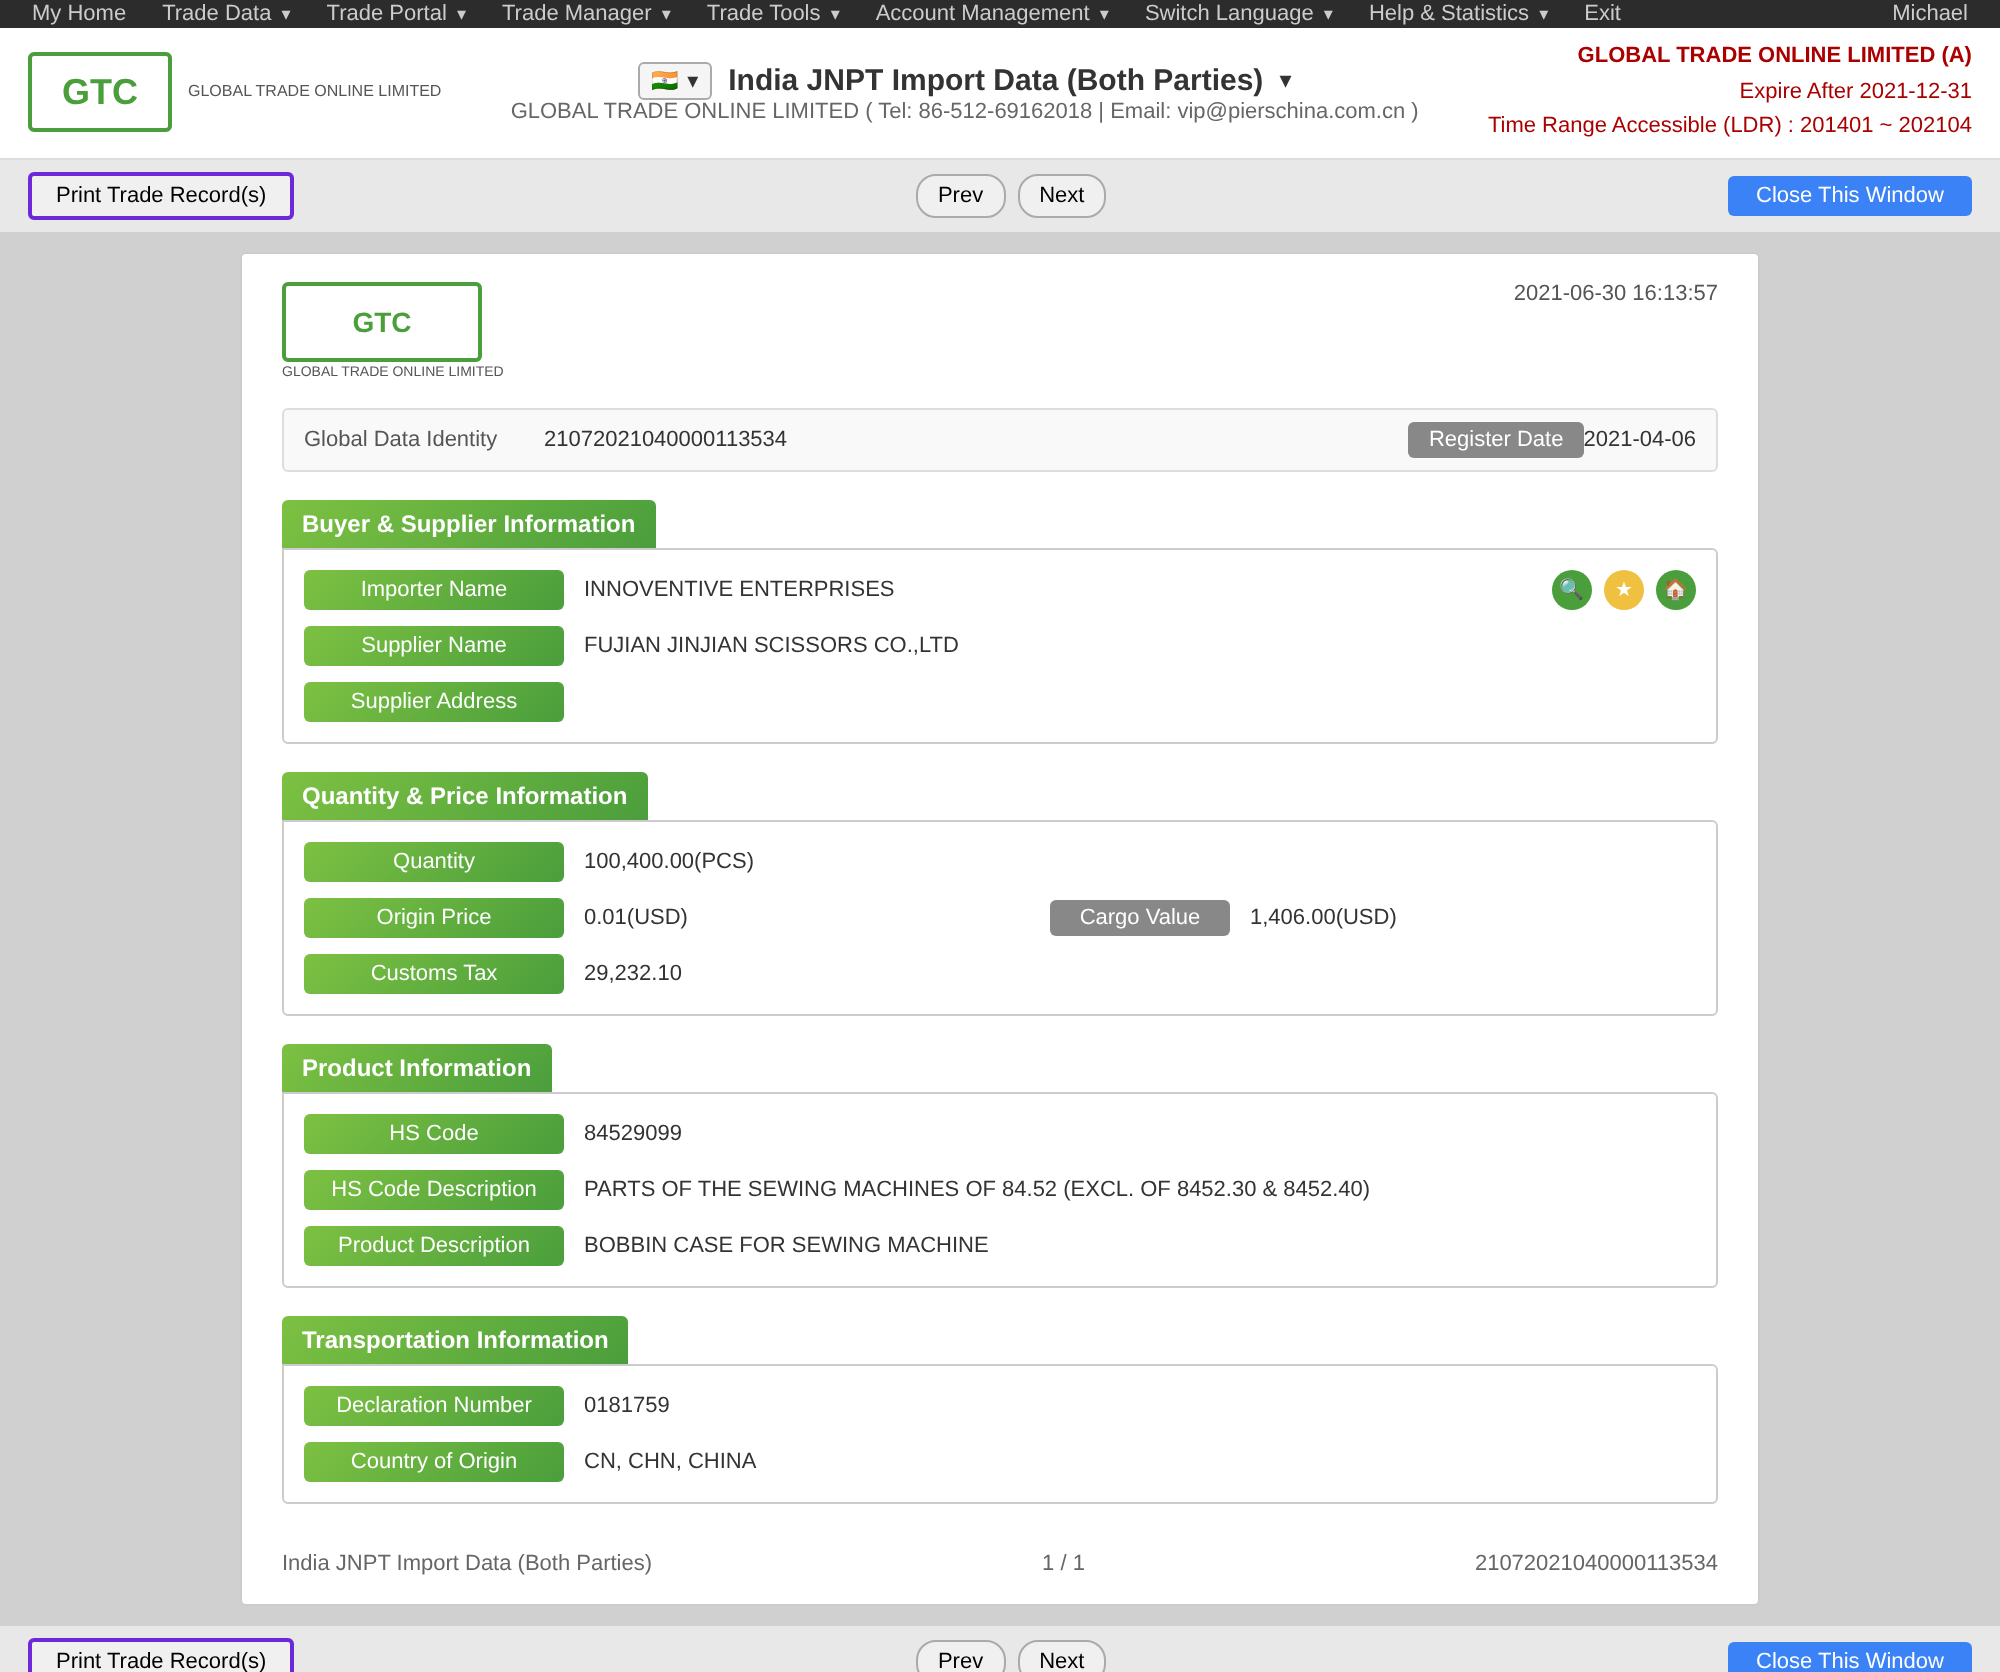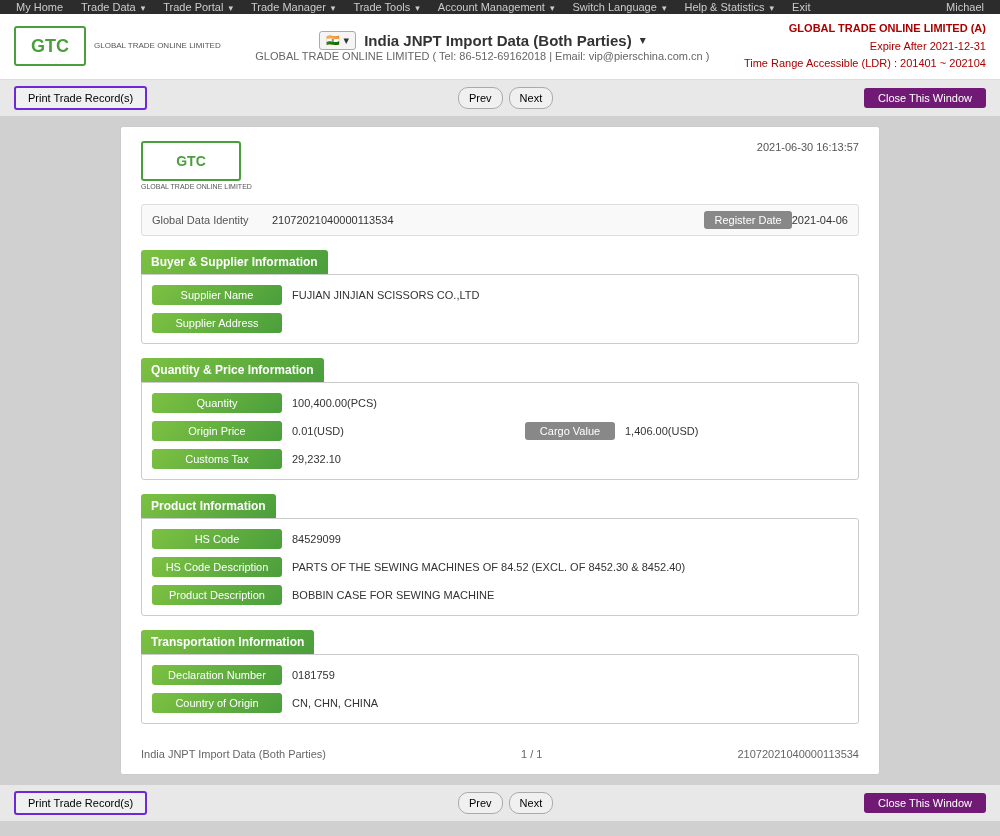--- a/index.html
+++ b/index.html
@@ -76,21 +76,21 @@
     }
     .btn-nav {
       background: #f0f0f0;
       border: 1px solid #aaa;
       padding: 4px 10px;
       cursor: pointer;
       border-radius: 10px;
       font-size: 11px;
     }
     .btn-close {
-      background: #701a75;
+      background: #3b82f6;
       color: #fff;
       border: none;
       padding: 4px 14px;
       cursor: pointer;
       border-radius: 3px;
       font-size: 11px;
     }
 
     
     .main-content {
@@ -291,20 +291,29 @@
       <span class="identity-label">Global Data Identity</span>
       <span class="identity-value">21072021040000113534</span>
       <button class="register-btn">Register Date</button>
       <span class="register-date">2021-04-06</span>
     </div>
 
     <div class="section">
       <div class="section-header">Buyer &amp; Supplier Information</div>
       <div class="section-body">
         <div class="field-row">
+          <span class="field-label">Importer Name</span>
+          <span class="field-value">INNOVENTIVE ENTERPRISES</span>
+          <div class="icon-row">
+            <div class="icon-circle icon-search">🔍</div>
+            <div class="icon-circle icon-star">★</div>
+            <div class="icon-circle icon-home">🏠</div>
+          </div>
+        </div>
+        <div class="field-row">
           <span class="field-label">Supplier Name</span>
           <span class="field-value">FUJIAN JINJIAN SCISSORS CO.,LTD</span>
         </div>
         <div class="field-row">
           <span class="field-label">Supplier Address</span>
           <span class="field-value"></span>
         </div>
       </div>
     </div>
 

